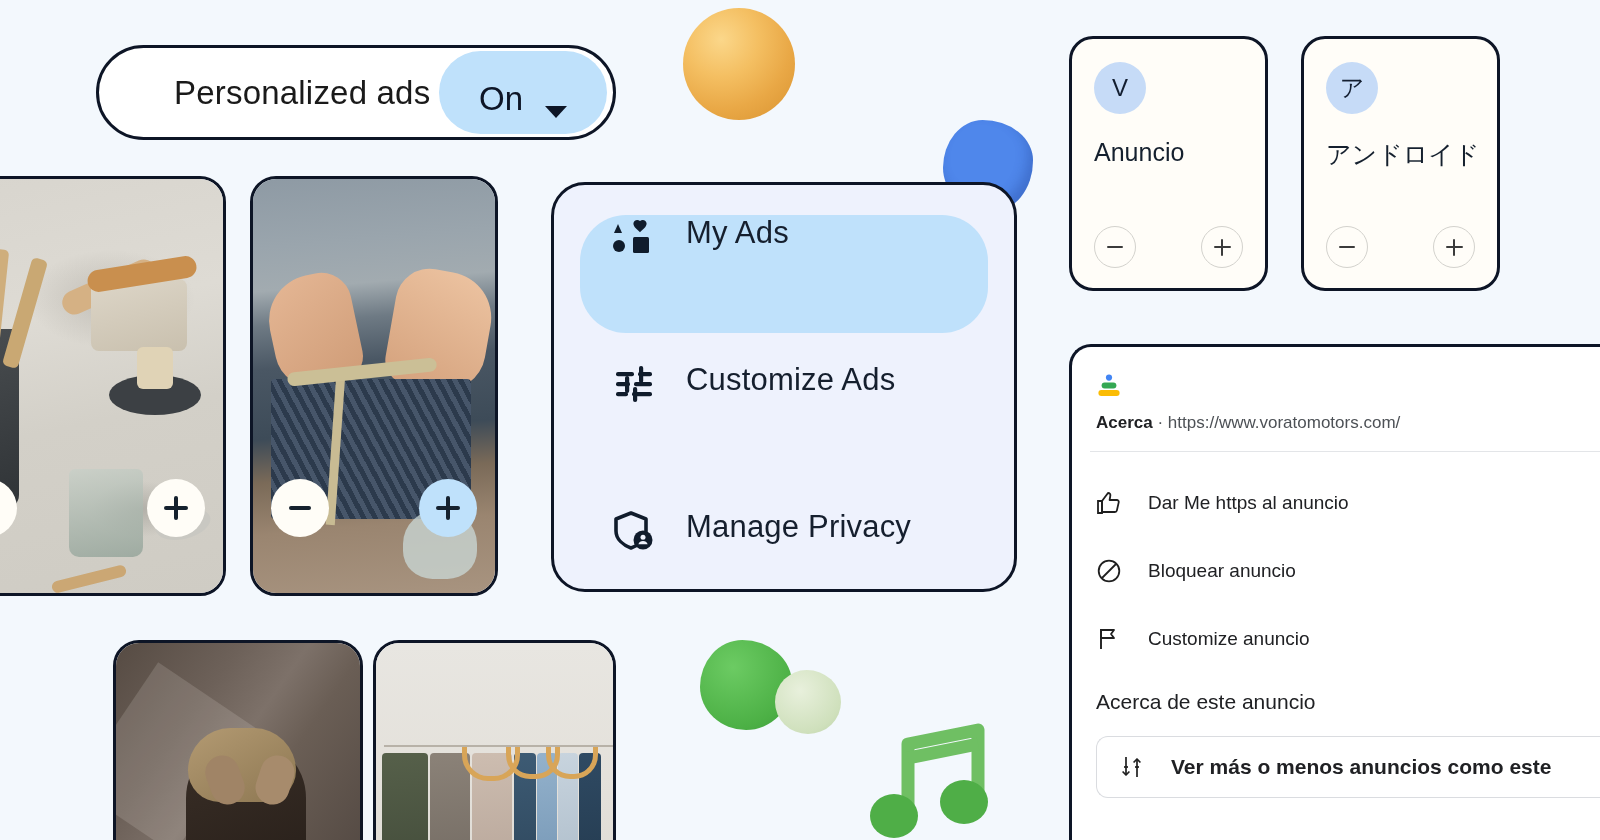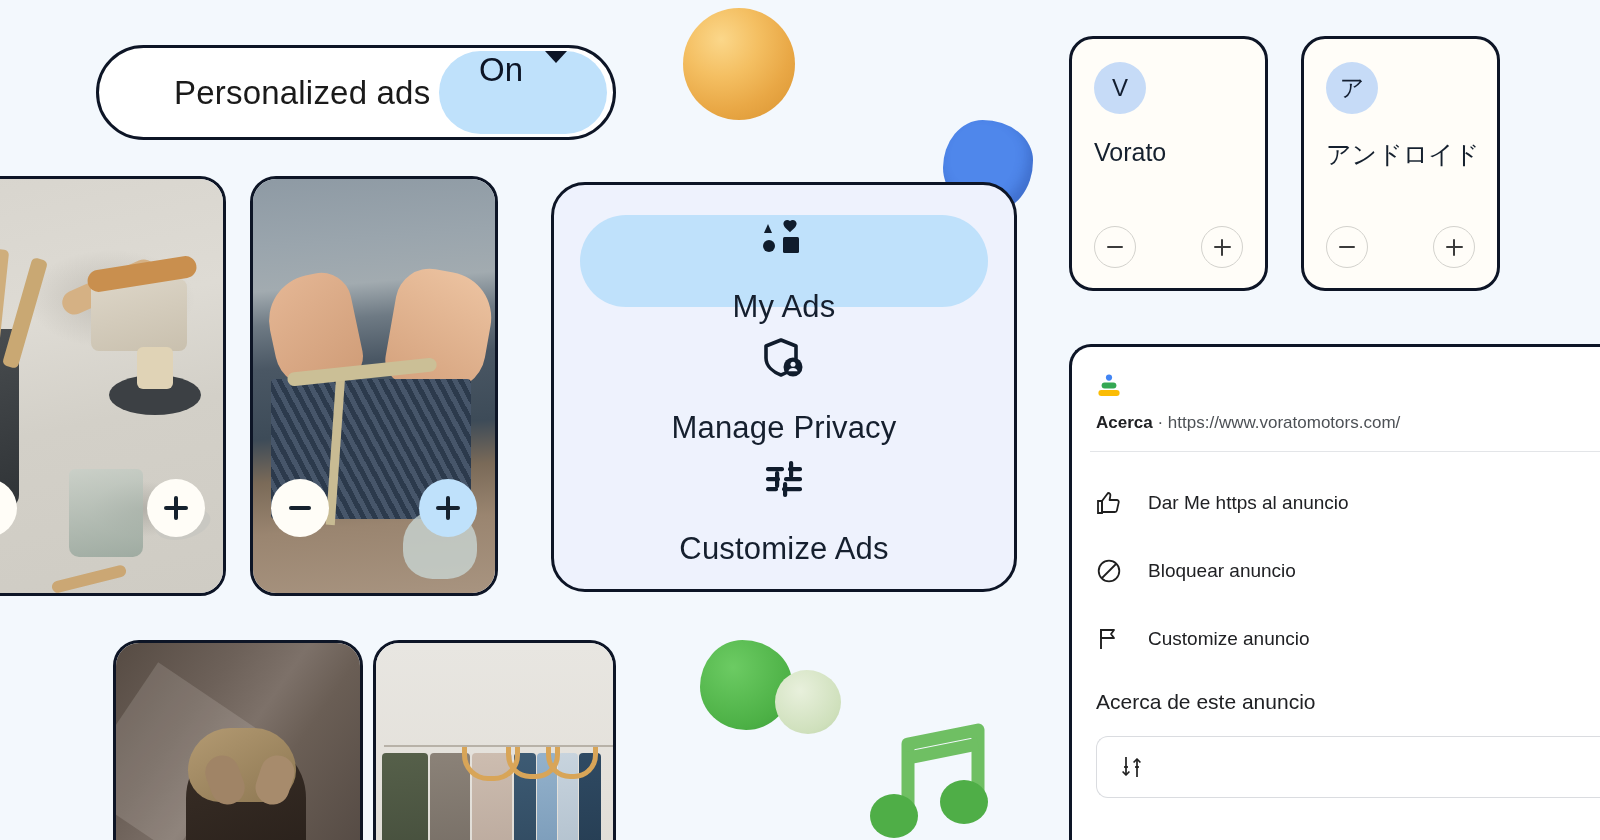--- a/index.html
+++ b/index.html
@@ -20,22 +20,22 @@
     border: 3px solid #0d1526;
     border-radius: 50px;
     display: flex; align-items: center; justify-content: space-between;
     padding-left: 40px; padding-right: 6px;
   }
   .pers-label { font-size: 33px; color: #1a1a1a; letter-spacing: .2px; margin-left: 35px; }
   .pers-toggle {
     background: #bfe1fb;
     border-radius: 44px;
     height: 83px; min-width: 168px;
-    display: flex; align-items: flex-start; justify-content: center;
-    gap: 22px; padding: 0 26px;
+    display: flex; align-items: flex-end; justify-content: center;
+    gap: 22px; padding: 16px 26px;
   }
   .pers-on { font-size: 33px; color: #0d1526; font-weight: 400; }
   .caret {
     width: 0; height: 0;
     border-left: 11px solid transparent;
     border-right: 11px solid transparent;
     border-top: 12px solid #0d1526;
   }
 
   
@@ -151,22 +151,22 @@
   
   .menu-card {
     position: absolute; left: 551px; top: 182px;
     width: 466px; height: 410px;
     background: #eef2fd;
     border: 3px solid #0d1526;
     border-radius: 34px;
     padding: 30px 26px;
   }
   .menu-item {
-    display: flex; align-items: center; gap: 30px;
-    height: 92px; padding: 0 32px; border-radius: 46px; flex-direction: column;
+    display: flex; align-items: flex-start; gap: 30px;
+    height: 118px; padding: 0 32px; border-radius: 46px;
   }
   .menu-item.active { background: #bfe1fb; }
   .menu-item + .menu-item { margin-top: 29px; }
   .menu-label { font-size: 31px; color: #151f2e; letter-spacing: .2px; }
   .menu-ico { width: 44px; height: 44px; flex: 0 0 44px; color: #101c2c; }
 
   
   .mini-card {
     position: absolute; top: 36px;
     width: 199px; height: 255px;
@@ -327,49 +327,49 @@
         <path d="M10 18 L2 18 L6 9 Z" fill="currentColor"></path>
         <path d="M28 6c-2.6-2.4-6.6-.6-6.6 2.6 0 3.4 4.2 6.4 6.6 8.6 2.4-2.2 6.6-5.2 6.6-8.6C34.6 5.4 30.6 3.6 28 6z" fill="currentColor"></path>
         <circle cx="7" cy="31" r="6" fill="currentColor"></circle>
         <rect x="21" y="22" width="16" height="16" rx="1.5" fill="currentColor"></rect>
       </svg>
       <span class="menu-label">My Ads</span>
     </div>
 
     <div class="menu-item">
       <svg class="menu-ico" viewBox="0 0 44 44">
-        <path d="M19 4 L34 10 V22 C34 30 27 36 19 39 C11 36 4 30 4 22 V10 Z" fill="none" stroke="currentColor" stroke-width="3.6" stroke-linejoin="round"></path>
-        <circle cx="31" cy="31" r="9.5" fill="currentColor"></circle>
-        <circle cx="31" cy="28.3" r="2.5" fill="#eef2fd"></circle>
-        <path d="M26.4 35.2c.7-2.2 2.4-3.3 4.6-3.3s3.9 1.1 4.6 3.3z" fill="#eef2fd"></path>
-      </svg>
-      <span class="menu-label">Manage Privacy</span>
-    </div>
-
-    <div class="menu-item">
-      <svg class="menu-ico" viewBox="0 0 44 44">
         <rect x="4" y="10" width="18" height="4.2" rx="2" fill="currentColor"></rect>
         <rect x="26" y="10" width="14" height="4.2" rx="2" fill="currentColor"></rect>
         <rect x="27" y="4" width="4.2" height="17" rx="2" fill="currentColor"></rect>
         <rect x="4" y="20" width="14" height="4.2" rx="2" fill="currentColor"></rect>
         <rect x="22" y="20" width="18" height="4.2" rx="2" fill="currentColor"></rect>
         <rect x="13" y="14" width="4.2" height="17" rx="2" fill="currentColor"></rect>
         <rect x="4" y="30" width="12" height="4.2" rx="2" fill="currentColor"></rect>
         <rect x="20" y="30" width="20" height="4.2" rx="2" fill="currentColor"></rect>
         <rect x="21" y="25" width="4.2" height="15" rx="2" fill="currentColor"></rect>
       </svg>
       <span class="menu-label">Customize Ads</span>
     </div>
+
+    <div class="menu-item">
+      <svg class="menu-ico" viewBox="0 0 44 44">
+        <path d="M19 4 L34 10 V22 C34 30 27 36 19 39 C11 36 4 30 4 22 V10 Z" fill="none" stroke="currentColor" stroke-width="3.6" stroke-linejoin="round"></path>
+        <circle cx="31" cy="31" r="9.5" fill="currentColor"></circle>
+        <circle cx="31" cy="28.3" r="2.5" fill="#eef2fd"></circle>
+        <path d="M26.4 35.2c.7-2.2 2.4-3.3 4.6-3.3s3.9 1.1 4.6 3.3z" fill="#eef2fd"></path>
+      </svg>
+      <span class="menu-label">Manage Privacy</span>
+    </div>
   </div>
 
   <div class="mini-card" id="mini1">
     <div class="mini-av">
       <span>V</span>
     </div>
-    <div class="mini-name">Vorato</div>
+    <div class="mini-name">Anuncio</div>
     <div class="mini-ctrls">
       <div class="mini-btn">
           <span class="bar"></span>
         </div>
       <div class="mini-btn">
           <span class="plus"></span>
         </div>
     </div>
   </div>
 
@@ -433,16 +433,17 @@
 
     <div class="ad-cta">
       <svg class="ad-ico" viewBox="0 0 26 26">
         <line x1="7" y1="3" x2="7" y2="21" stroke="currentColor" stroke-width="1.7"></line>
         <path d="M3.6 17.5L7 21l3.4-3.5" fill="none" stroke="currentColor" stroke-width="1.7" stroke-linejoin="round"></path>
         <line x1="5" y1="13" x2="9" y2="13" stroke="currentColor" stroke-width="1.7"></line>
         <line x1="18" y1="23" x2="18" y2="5" stroke="currentColor" stroke-width="1.7"></line>
         <path d="M14.6 8.5L18 5l3.4 3.5" fill="none" stroke="currentColor" stroke-width="1.7" stroke-linejoin="round"></path>
         <line x1="16" y1="13" x2="20" y2="13" stroke="currentColor" stroke-width="1.7"></line>
       </svg>
+      <span class="ad-cta-label">Ver más o menos anuncios como este</span>
     </div>
   </div>
 
 </div>
 
 </body></html>

